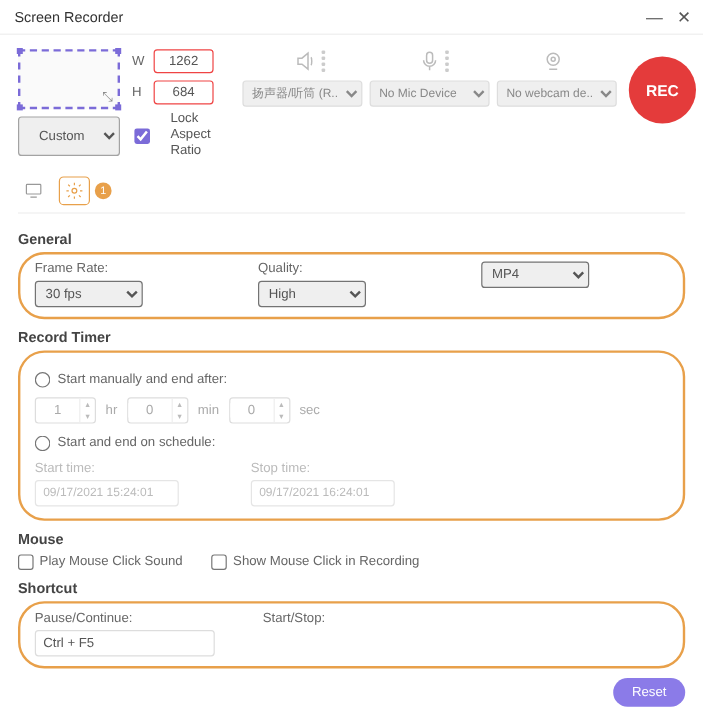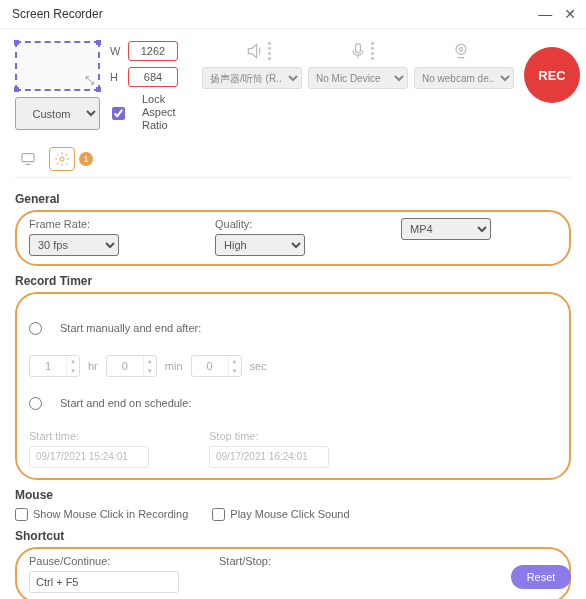--- a/index.html
+++ b/index.html
@@ -52,21 +52,21 @@
 .section-title { font-size: 12px; font-weight: 600; color: #444; margin: 8px 0 4px 0; }
 
 .highlight-box { border: 2px solid #e8a04a; border-radius: 22px; padding: 8px 12px 10px 12px; margin-bottom: 6px; }
 .highlight-box.tight { padding: 6px 12px 8px 12px; }
 
 .field-row { display: flex; gap: 30px; }
 .field { flex: 1; }
 .field label { display: block; font-size: 11px; color: #666; margin-bottom: 4px; }
 .sel { width: 90px; height: 22px; border: 1px solid #737373; border-radius: 3px; font-size: 11px; color: #555; padding: 0 4px; }
 
-.radio-row { display: flex; align-items: center; gap: 18px; margin: 20px 0; }
+.radio-row { display: flex; align-items: center; gap: 6px; margin: 8px 0; }
 .radio-row input[type=radio] { accent-color: #999; }
 .radio-row span { font-size: 11px; color: #666; }
 
 .timer-inputs { display: flex; align-items: center; gap: 8px; margin: 6px 0 10px 0; padding-left: 0px; }
 .spin { display: flex; align-items: center; border: 1px solid #ddd; border-radius: 3px; height: 22px; }
 .spin input { border: none; width: 36px; text-align: center; font-size: 11px; color: #aaa; outline: none; }
 .spin .ud { display: flex; flex-direction: column; border-left: 1px solid #eee; }
 .spin .ud i { width: 12px; height: 10px; font-size: 7px; display: flex; align-items: center; justify-content: center; color: #bbb; font-style: normal; cursor: pointer; }
 .unit { font-size: 11px; color: #aaa; }
 
@@ -246,25 +246,25 @@
         <label>Stop time:</label>
         <input value="09/17/2021 16:24:01" style="">
       </div>
     </div>
   </div>
 
   <div class="section-title">Mouse</div>
   <div class="check-row">
     <div class="check-item">
       <input type="checkbox" style="">
-      <span>Show Mouse Click in Recording</span>
+      <span>Play Mouse Click Sound</span>
     </div>
     <div class="check-item">
       <input type="checkbox" style="">
-      <span>Play Mouse Click Sound</span>
+      <span>Show Mouse Click in Recording</span>
     </div>
   </div>
 
   <div class="section-title">Shortcut</div>
   <div class="highlight-box tight">
     <div class="shortcut-row">
       <div class="shortcut-col">
         <label>Pause/Continue:</label>
         <input value="Ctrl + F5" style="">
       </div>

